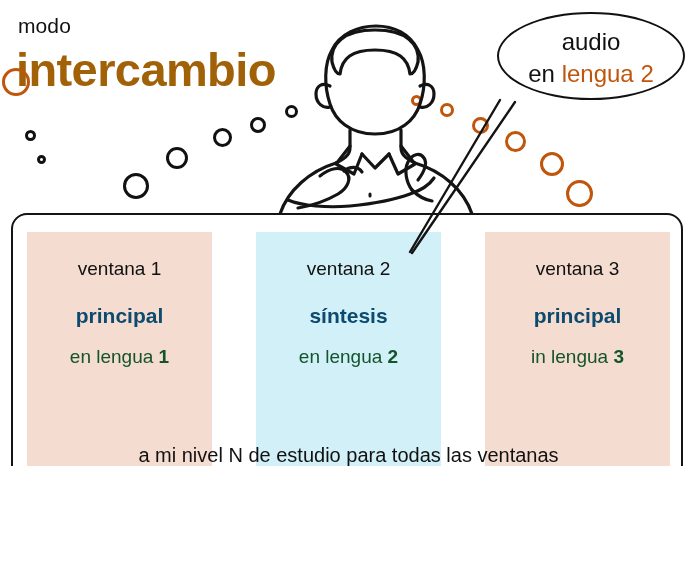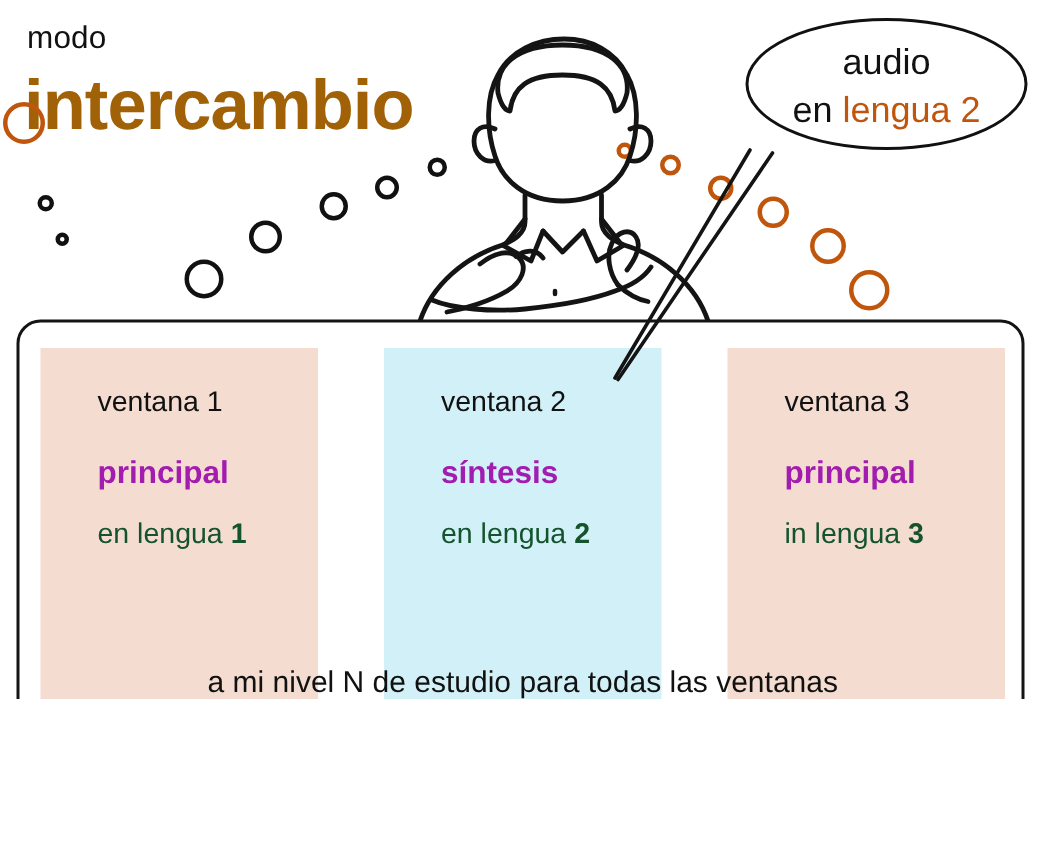--- a/index.html
+++ b/index.html
@@ -118,32 +118,31 @@
   .column {
     flex: 1 1 0;
     position: relative;
   }
   .column.peach { background: #F4DCD1; }
   .column.blue  { background: #D2F0F7; }
   .col-spacer { width: 20px; flex: 0 0 20px; background: #ffffff; }
 
   .col-inner {
     padding-top: 26px;
-    text-align: left;
-    padding-left: 38px;
+    text-align: center;
   }
   .ventana-label {
     font-size: 19px;
     color: #111111;
     margin-bottom: 24px;
   }
   .mode-label {
     font-size: 21px;
     font-weight: bold;
-    color: #a21caf;
+    color: #0c4a6e;
     margin-bottom: 18px;
   }
   .lengua-label {
     font-size: 19px;
     color: #14532d;
   }
   .lengua-label b { font-weight: bold; }
 
   
   .footer-note {

